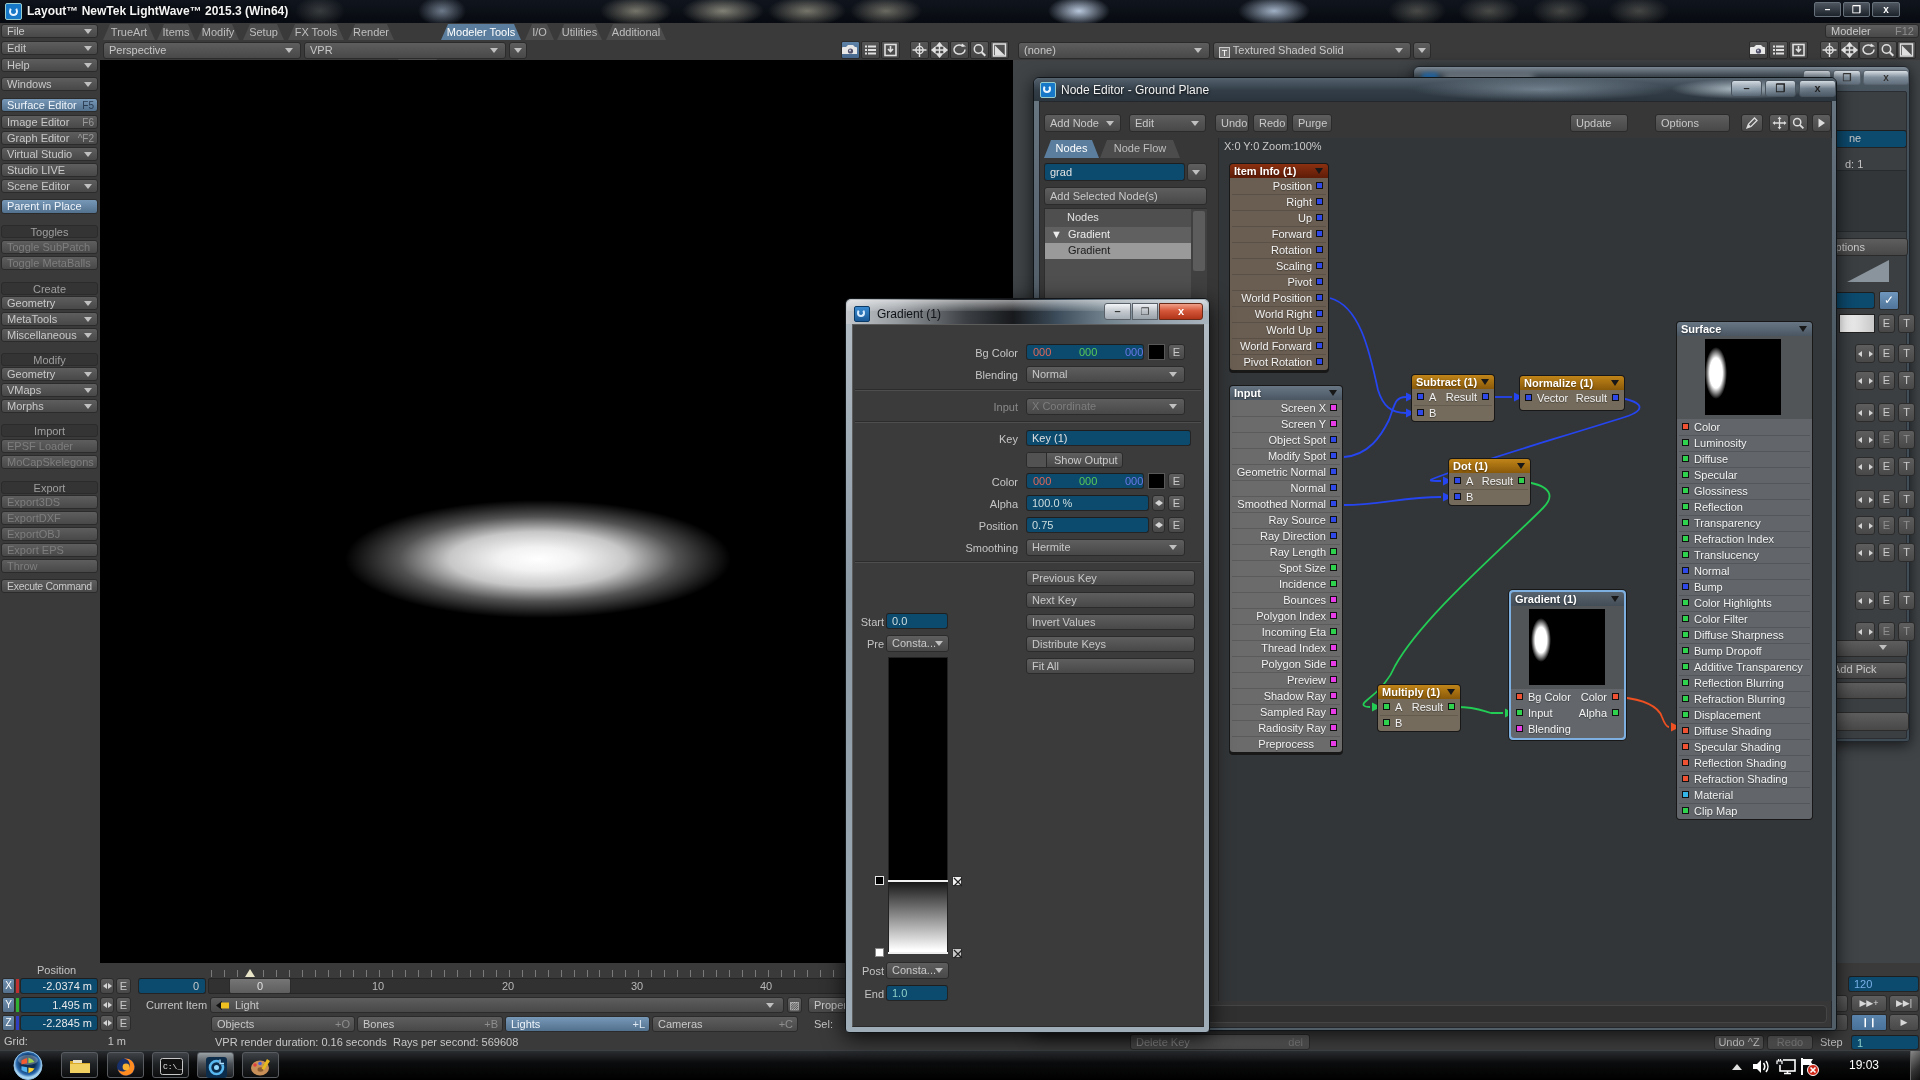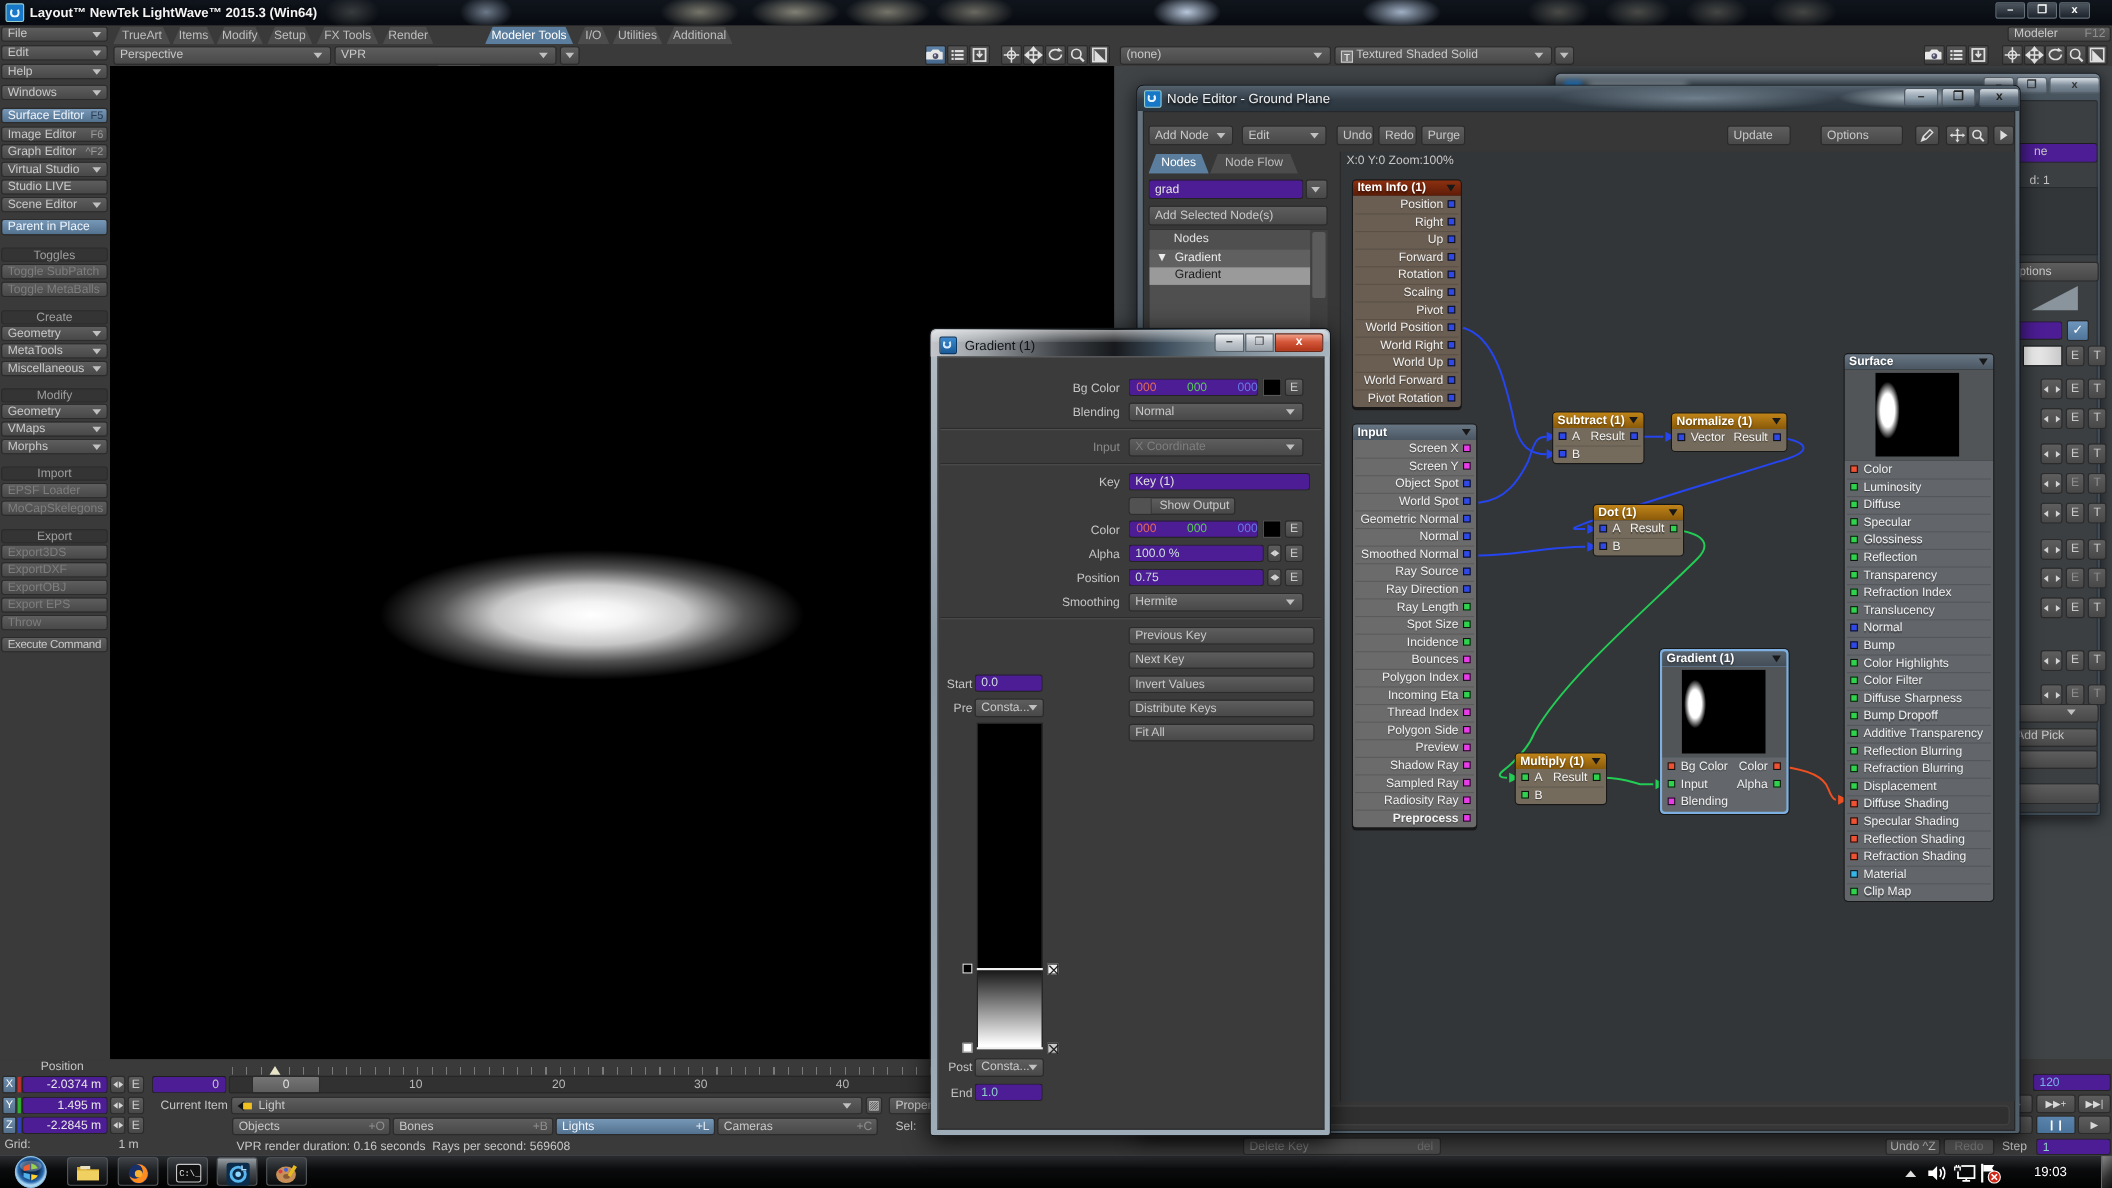--- a/index.html
+++ b/index.html
@@ -5,21 +5,21 @@
  font-family:"Liberation Sans",sans-serif;}
 .ab{position:absolute;}
 .btn{position:absolute;background:linear-gradient(#5e5e5e,#484848);
  border:1px solid #2b2b2b;border-radius:3px;color:#c9c9c9;font-size:11px;
  line-height:13px;padding-left:5px;white-space:nowrap;overflow:hidden;}
 .btn.c{text-align:center;padding-left:0;display:flex;align-items:center;justify-content:center;}
 .btn.hl{background:linear-gradient(#7898b8,#52718e);color:#eef4fa;}
 .btn.dis{color:#7e7e7e;}
 .hdr{position:absolute;background:#343434;border:1px solid #2b2b2b;
  border-radius:3px;color:#9f9f9f;font-size:11px;line-height:12px;text-align:center;}
-.fld{position:absolute;background:#4c1d95;border:1px solid #242424;
+.fld{position:absolute;background:#0c4a6e;border:1px solid #242424;
  border-top-color:#1e1e1e;border-radius:3px;color:#c8c8c8;font-size:11px;
  line-height:14px;padding-left:5px;white-space:nowrap;overflow:hidden;}
 .lbl{position:absolute;color:#c4c4c4;font-size:11px;white-space:nowrap;}
 .dar{position:absolute;width:0;height:0;border-left:4px solid transparent;
  border-right:4px solid transparent;border-top:5px solid #c0c0c0;}
 .tab{position:absolute;background:#4c4c4c;color:#bfbfbf;font-size:11px;
  text-align:center;clip-path:polygon(7px 0,calc(100% - 7px) 0,100% 100%,0 100%);
  line-height:16px;}
 .tab.act{background:#5b7e9e;color:#fff;}
 .port{position:absolute;width:7px;height:7px;border:1px solid #111;}
@@ -580,21 +580,21 @@
 <div class="ab" style="left:110px;top:252px;width:0;height:0;border-left:4.5px solid transparent;border-right:4.5px solid transparent;border-top:6px solid #181818;"></div>
 <div class="ab" style="left:11px;top:262px;width:112px;height:352px;background:#6b6b6b;border-radius:0 0 3px 3px;">
 <div class="nlab" style="right:16px;top:2px;">Screen X</div>
 <div class="port" style="left:100px;top:4px;background:#e83ce8;"></div>
 <div class="nlab" style="right:16px;top:18px;">Screen Y</div>
 <div class="ab" style="left:2px;top:16px;right:2px;height:1px;background:rgba(0,0,0,.15);"></div>
 <div class="port" style="left:100px;top:20px;background:#e83ce8;"></div>
 <div class="nlab" style="right:16px;top:34px;">Object Spot</div>
 <div class="ab" style="left:2px;top:32px;right:2px;height:1px;background:rgba(0,0,0,.15);"></div>
 <div class="port" style="left:100px;top:36px;background:#2f48e8;"></div>
-<div class="nlab" style="right:16px;top:50px;">World Spot</div>
+<div class="nlab" style="right:16px;top:50px;">Modify Spot</div>
 <div class="ab" style="left:2px;top:48px;right:2px;height:1px;background:rgba(0,0,0,.15);"></div>
 <div class="port" style="left:100px;top:52px;background:#2f48e8;"></div>
 <div class="nlab" style="right:16px;top:66px;">Geometric Normal</div>
 <div class="ab" style="left:2px;top:64px;right:2px;height:1px;background:rgba(0,0,0,.15);"></div>
 <div class="port" style="left:100px;top:68px;background:#2f48e8;"></div>
 <div class="nlab" style="right:16px;top:82px;">Normal</div>
 <div class="ab" style="left:2px;top:80px;right:2px;height:1px;background:rgba(0,0,0,.15);"></div>
 <div class="port" style="left:100px;top:84px;background:#2f48e8;"></div>
 <div class="nlab" style="right:16px;top:98px;">Smoothed Normal</div>
 <div class="ab" style="left:2px;top:96px;right:2px;height:1px;background:rgba(0,0,0,.15);"></div>
@@ -634,21 +634,21 @@
 <div class="port" style="left:100px;top:276px;background:#e83ce8;"></div>
 <div class="nlab" style="right:16px;top:290px;">Shadow Ray</div>
 <div class="ab" style="left:2px;top:288px;right:2px;height:1px;background:rgba(0,0,0,.15);"></div>
 <div class="port" style="left:100px;top:292px;background:#e83ce8;"></div>
 <div class="nlab" style="right:16px;top:306px;">Sampled Ray</div>
 <div class="ab" style="left:2px;top:304px;right:2px;height:1px;background:rgba(0,0,0,.15);"></div>
 <div class="port" style="left:100px;top:308px;background:#e83ce8;"></div>
 <div class="nlab" style="right:16px;top:322px;">Radiosity Ray</div>
 <div class="ab" style="left:2px;top:320px;right:2px;height:1px;background:rgba(0,0,0,.15);"></div>
 <div class="port" style="left:100px;top:324px;background:#e83ce8;"></div>
-<div class="nlab" style="right:16px;top:338px;font-weight:bold;">Preprocess</div>
+<div class="nlab" style="right:28px;top:338px;">Preprocess</div>
 <div class="ab" style="left:2px;top:336px;right:2px;height:1px;background:rgba(0,0,0,.15);"></div>
 <div class="port" style="left:100px;top:340px;background:#e83ce8;"></div>
 </div>
 <div class="ab" style="left:192px;top:236px;width:84px;height:48px;background:#181818;border-radius:4px;"></div>
 <div class="ab" style="left:193px;top:237px;width:82px;height:14px;background:linear-gradient(#c08418,#8a5a0a);border-radius:3px 3px 0 0;color:#fff;font-size:11px;font-weight:bold;line-height:14px;text-shadow:0 1px 2px rgba(0,0,0,.5);"><span style="margin-left:4px;">Subtract (1)</span></div>
 <div class="ab" style="left:262px;top:241px;width:0;height:0;border-left:4.5px solid transparent;border-right:4.5px solid transparent;border-top:6px solid #181818;"></div>
 <div class="ab" style="left:193px;top:251px;width:82px;height:32px;background:#746b5c;border-radius:0 0 3px 3px;">
 <div class="port" style="left:5px;top:4px;background:#2f48e8;"></div>
 <div class="nlab" style="left:17px;top:2px;">A</div>
 <div class="nlab" style="right:17px;top:2px;">Result</div>

